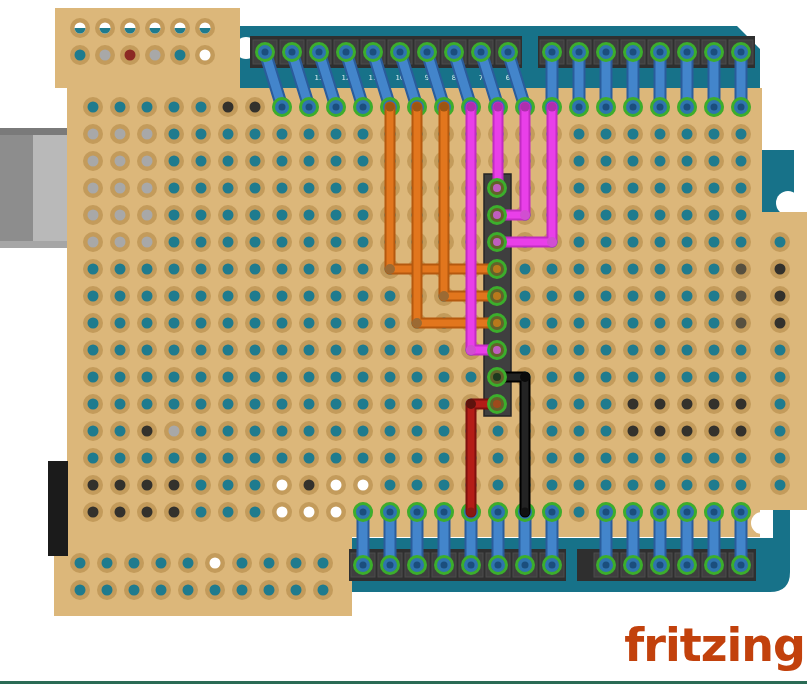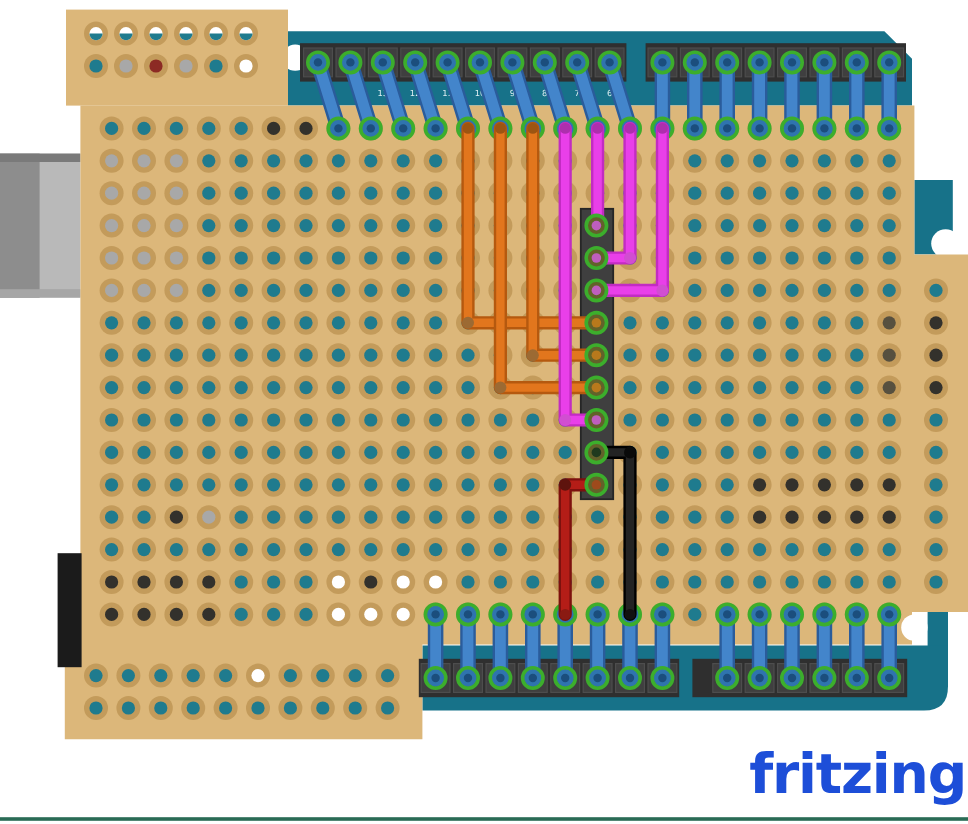--- a/index.html
+++ b/index.html
@@ -1339,15 +1339,15 @@
         <circle cx="497" cy="350" r="8.5" fill="none" stroke="#3CAE2C" stroke-width="3"></circle>
         <circle cx="497" cy="350" r="4" fill="#BF5EBF"></circle>
         <circle cx="497" cy="377" r="8" fill="#62622A"></circle>
         <circle cx="497" cy="377" r="8.5" fill="none" stroke="#3CAE2C" stroke-width="3"></circle>
         <circle cx="497" cy="377" r="4" fill="#1E3A1E"></circle>
         <circle cx="497" cy="404" r="8" fill="#62622A"></circle>
         <circle cx="497" cy="404" r="8.5" fill="none" stroke="#3CAE2C" stroke-width="3"></circle>
         <circle cx="497" cy="404" r="4" fill="#9E4A1C"></circle>
       </g>
     </svg>
-  <div class="logo" style="color: #1d4ed8;">fritzing</div>
+  <div class="logo" style="color: #c2410c;">fritzing</div>
   <div class="footer-line" style="background: rgb(42, 107, 85);"></div>
 </div>
 
 </body></html>

